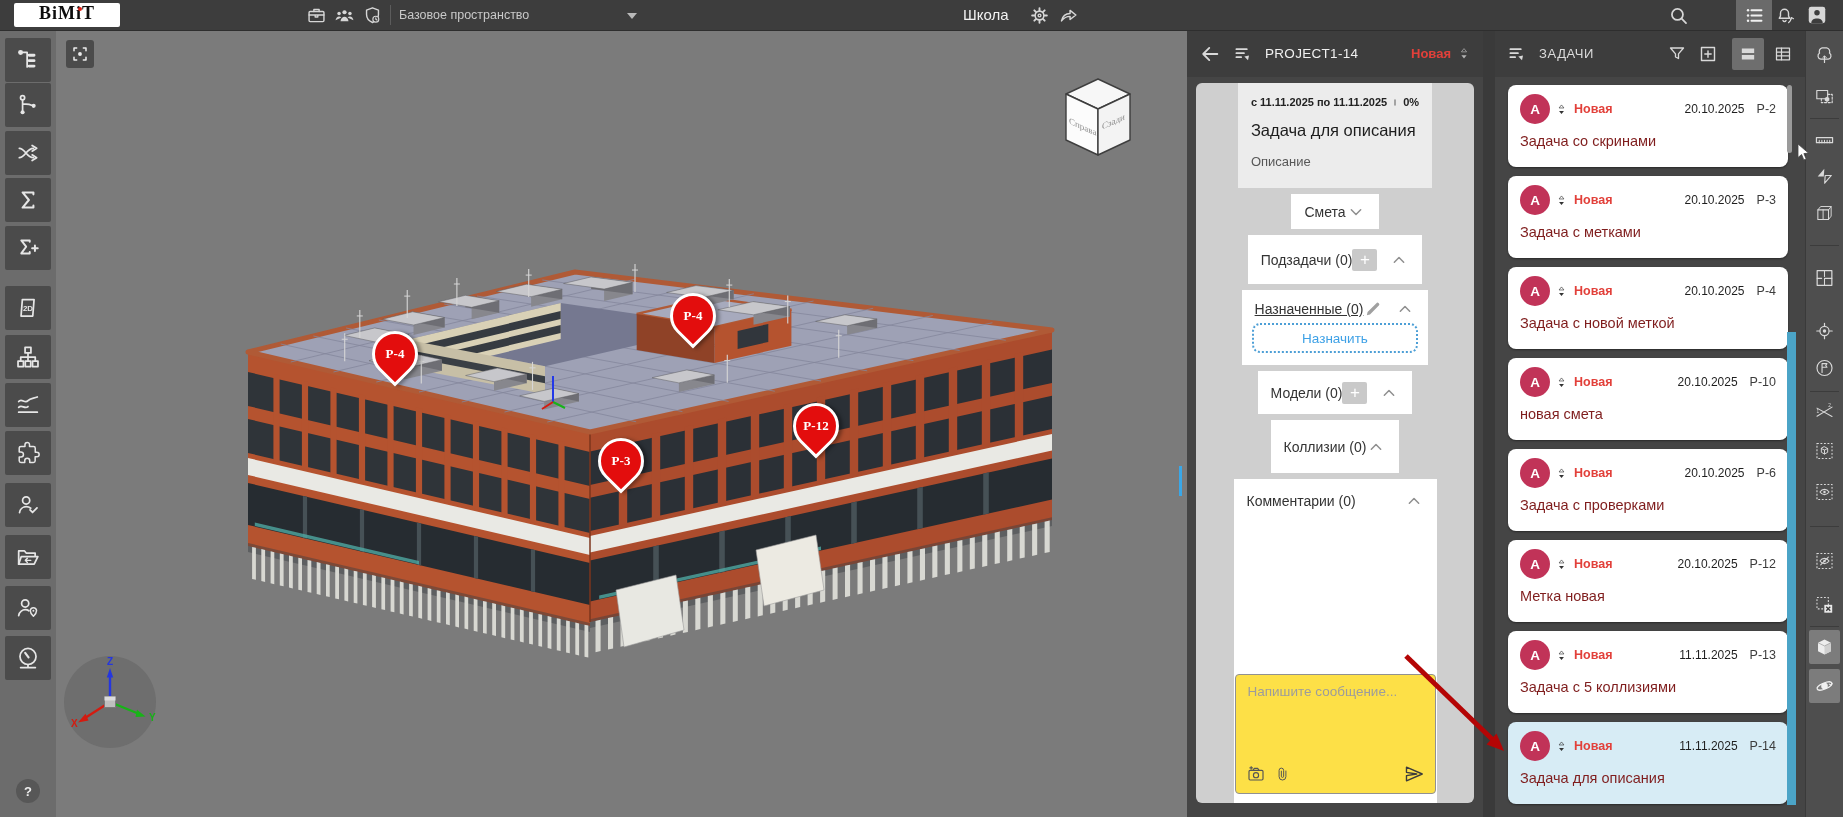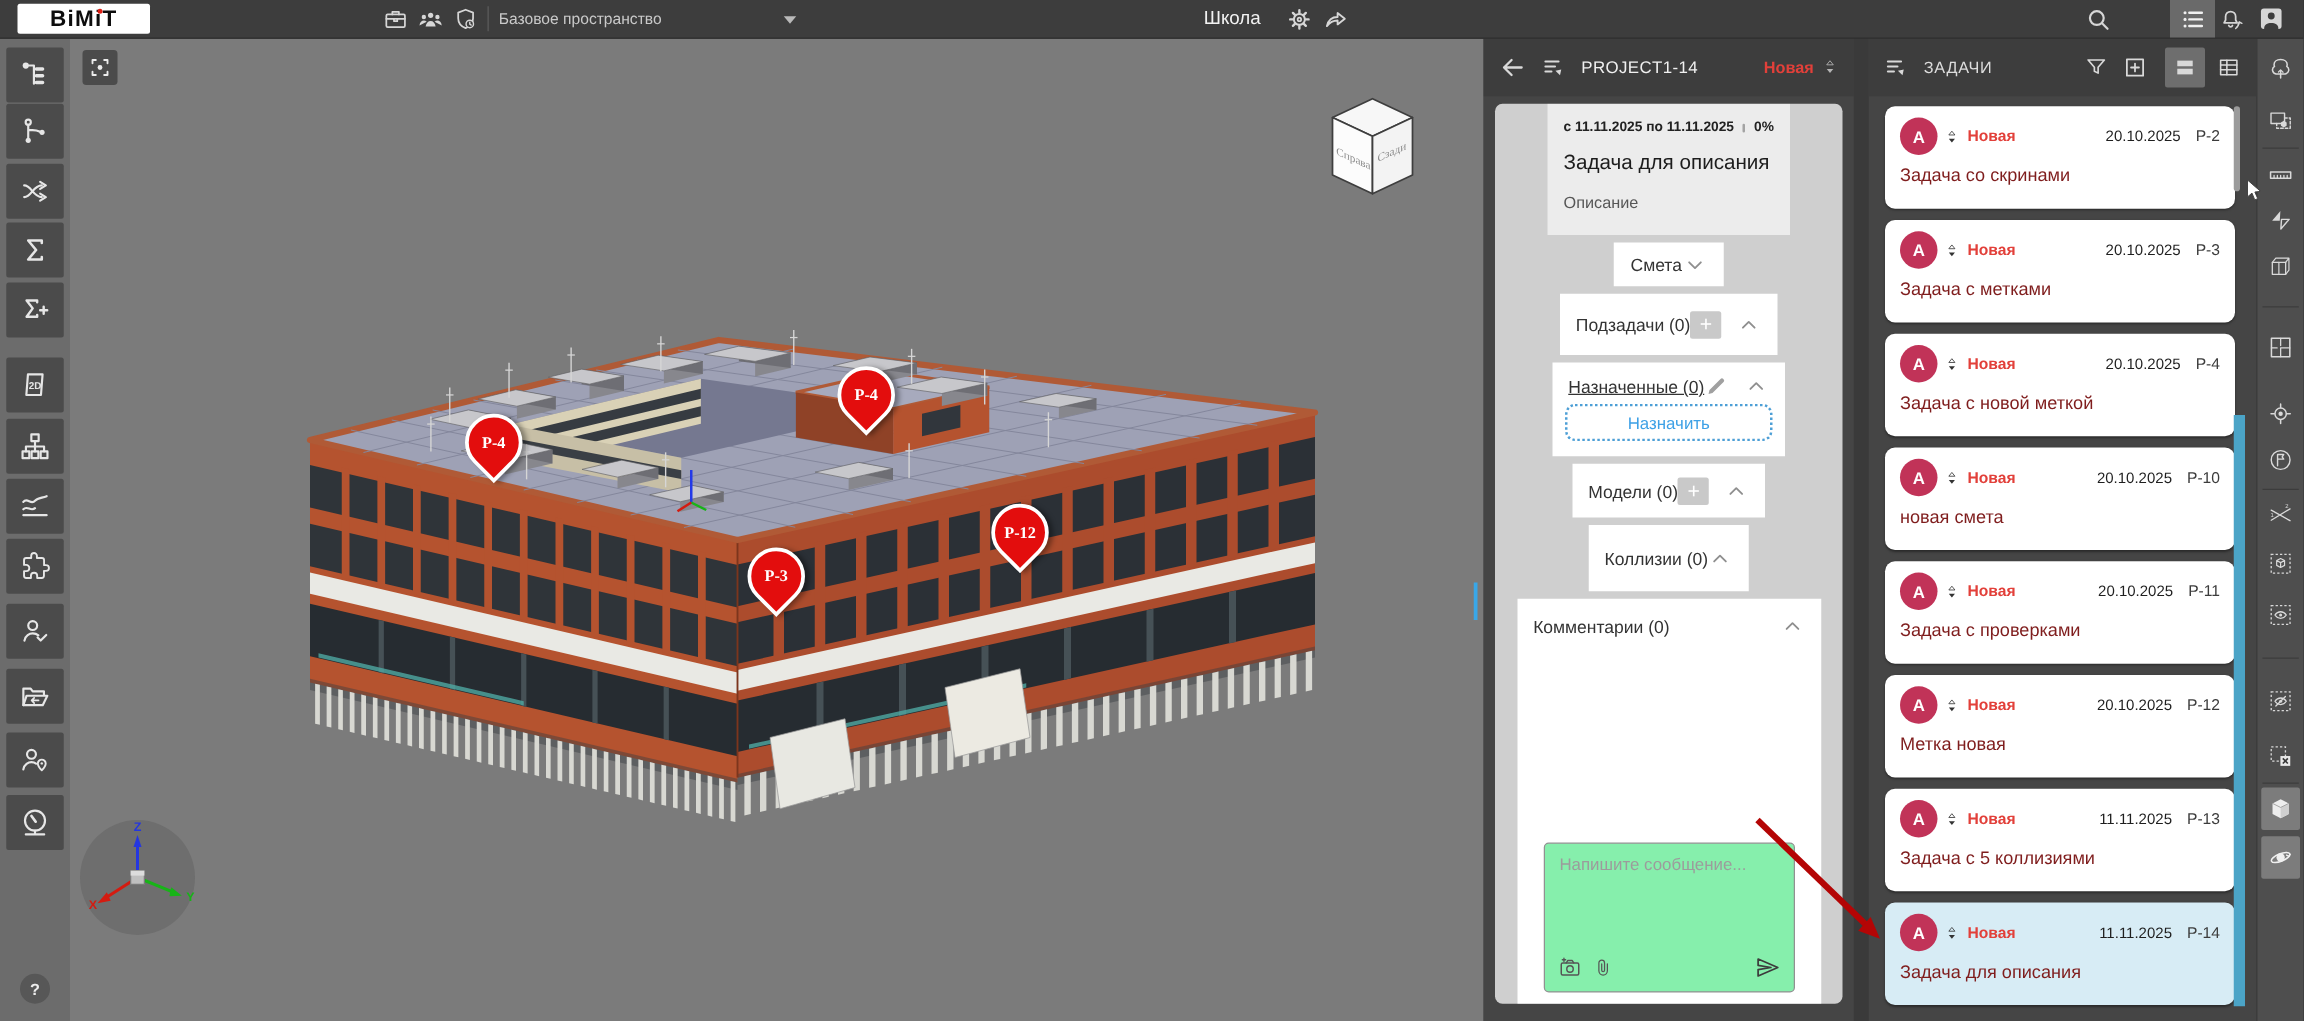--- a/index.html
+++ b/index.html
@@ -7,21 +7,21 @@
        font-family:"Liberation Sans",sans-serif;-webkit-font-smoothing:antialiased;}
   #app{position:absolute;inset:0;}
   .s{fill:none;stroke:currentColor;stroke-width:1.6;stroke-linecap:round;stroke-linejoin:round}
   svg.icn{display:block;width:100%;height:100%}
   button{font-family:inherit;}
 
   
   #topbar{position:absolute;left:0;top:0;width:1843px;height:30px;background:#3d3d3d;
           border-bottom:1px solid #2e2e2e;z-index:20;}
   .logo{position:absolute;left:14px;top:3px;width:106px;height:24px;background:#fff;border-radius:2px;
-        display:flex;align-items:center;justify-content:center;cursor:pointer;}
+        display:flex;justify-content:center;cursor:pointer;font-family:Liberation Serif, serif;}
   .logo-text{font-size:18px;font-weight:bold;color:#0d0d0d;letter-spacing:1px;}
   .logo-dot{position:absolute;left:60.5%;top:4px;width:4px;height:4px;border-radius:50%;background:#e02015;}
   .tb-ic{position:absolute;top:5px;width:21px;height:21px;color:#d6d6d6;background:none;border:0;padding:0;cursor:pointer;}
   .tb-sep{position:absolute;left:390px;top:5px;width:1px;height:20px;background:#5c5c5c;}
   .ws{position:absolute;left:399px;top:0;height:30px;display:flex;align-items:center;cursor:pointer;}
   .ws span{font-size:12.5px;color:#c9c9c9;}
   .caret{position:absolute;left:627px;top:13px;width:0;height:0;border-left:5px solid transparent;
          border-right:5px solid transparent;border-top:6px solid #b9b9b9;}
   .proj-title{position:absolute;left:963px;top:0;height:30px;line-height:30px;font-size:15px;color:#f2f2f2;}
   .tb-active{position:absolute;left:1736px;top:0;width:36px;height:30px;background:#6a6a6a;
@@ -76,21 +76,21 @@
          line-height:1;display:flex;align-items:center;justify-content:center;margin-right:12px;cursor:pointer;padding:0;}
   .pencil{width:20px;height:20px;color:#a0a0a0;margin-right:12px;}
   .row-assigned{flex-direction:column;align-items:stretch;padding:0;}
   .ra-top{display:flex;align-items:center;padding:9px 13px 2px;}
   .ra-top .lbl{flex:1;font-size:14px;color:#333;text-decoration:underline;}
   .assign-btn{margin:2px 10px 12px;height:30px;background:#fff;border:2px dotted #4d9fd6;border-radius:8px;
               color:var(--link);font-size:13.5px;cursor:pointer;}
   .row-comments{flex:1;background:#fff;display:flex;flex-direction:column;padding:0;}
   .rc-top{display:flex;align-items:center;padding:12px 13px 0;}
   .rc-top .lbl{flex:1;font-size:14px;color:#333;}
-  .msgbox{margin:0 21px 9px;border:1px solid #919191;border-radius:4px;background:#86efac;height:118px;flex:none;
+  .msgbox{margin:0 1px 9px;border:1px solid #919191;border-radius:4px;background:#fde047;height:118px;flex:none;
           display:flex;flex-direction:column;margin-top:auto;}
   .msgbox textarea{flex:1;border:0;outline:0;resize:none;padding:9px 12px;font-size:13.5px;color:#333;
                    font-family:"Liberation Sans",sans-serif;background:transparent;}
   .msgbox textarea::placeholder{color:#9c9c9c;}
   .msg-icons{display:flex;align-items:center;gap:8px;padding:4px 10px 8px;}
   .mi{width:20px;height:20px;color:#555;}
   .mi.send{width:22px;height:22px;margin-left:auto;color:#3c3c3c;}
 
   #tasks-panel{position:absolute;left:308px;top:0;width:310px;height:787px;background:#454545;}
   #cards{position:absolute;left:13px;top:55px;width:280px;display:flex;flex-direction:column;gap:9px;}
@@ -803,21 +803,21 @@
       <span class="avatar">A</span>
       <span class="c-sort ic">
                 <svg class="icn" viewBox="0 0 24 24">
                   <path d="M7.5 9.2L12 3.6l4.5 5.6z" fill="none" stroke="currentColor" stroke-width="1.2"></path>
                   <path d="M7.5 14.8L12 20.4l4.5-5.6z" fill="currentColor"></path>
                 </svg>
               </span>
       <span class="c-status">Новая</span>
       <span class="c-sp"></span>
       <span class="c-date">20.10.2025</span>
-      <span class="c-id">P-11</span>
+      <span class="c-id">P-6</span>
     </div>
     <div class="c-title">Задача с проверками</div>
   </article>
           <article class="card">
     <div class="c-top">
       <span class="avatar">A</span>
       <span class="c-sort ic">
                 <svg class="icn" viewBox="0 0 24 24">
                   <path d="M7.5 9.2L12 3.6l4.5 5.6z" fill="none" stroke="currentColor" stroke-width="1.2"></path>
                   <path d="M7.5 14.8L12 20.4l4.5-5.6z" fill="currentColor"></path>

